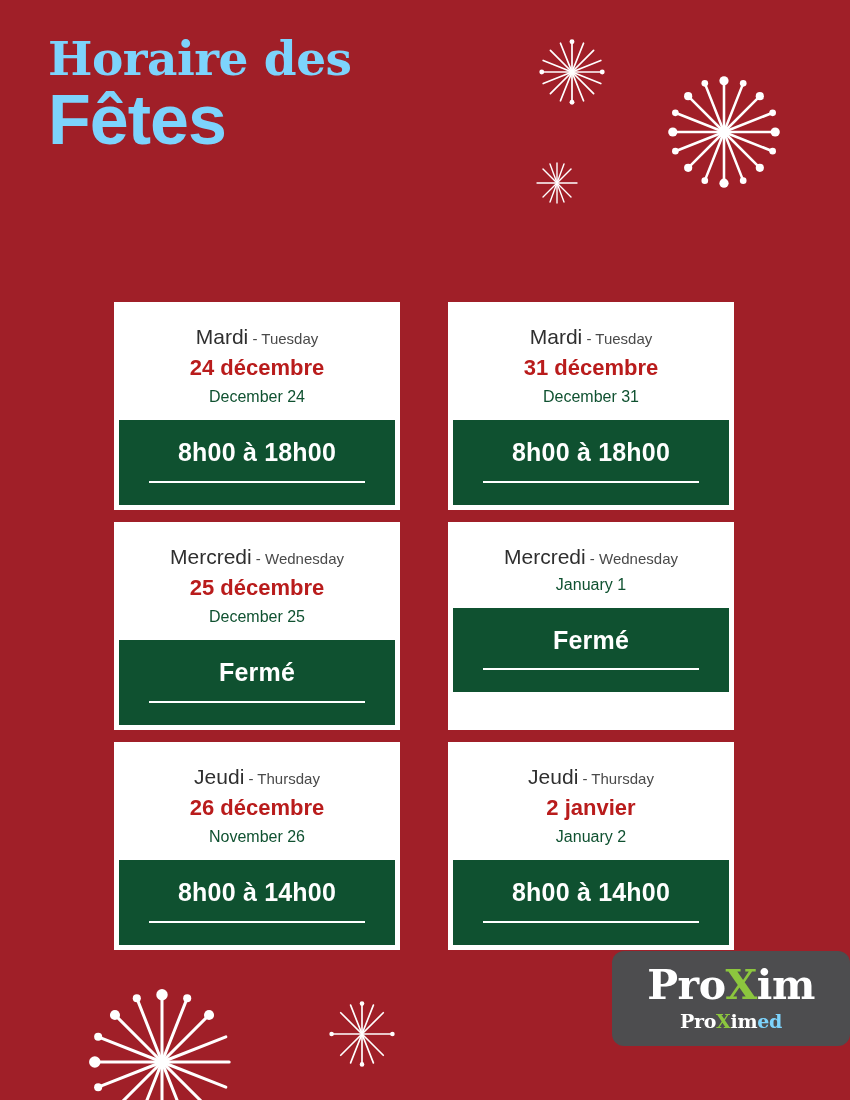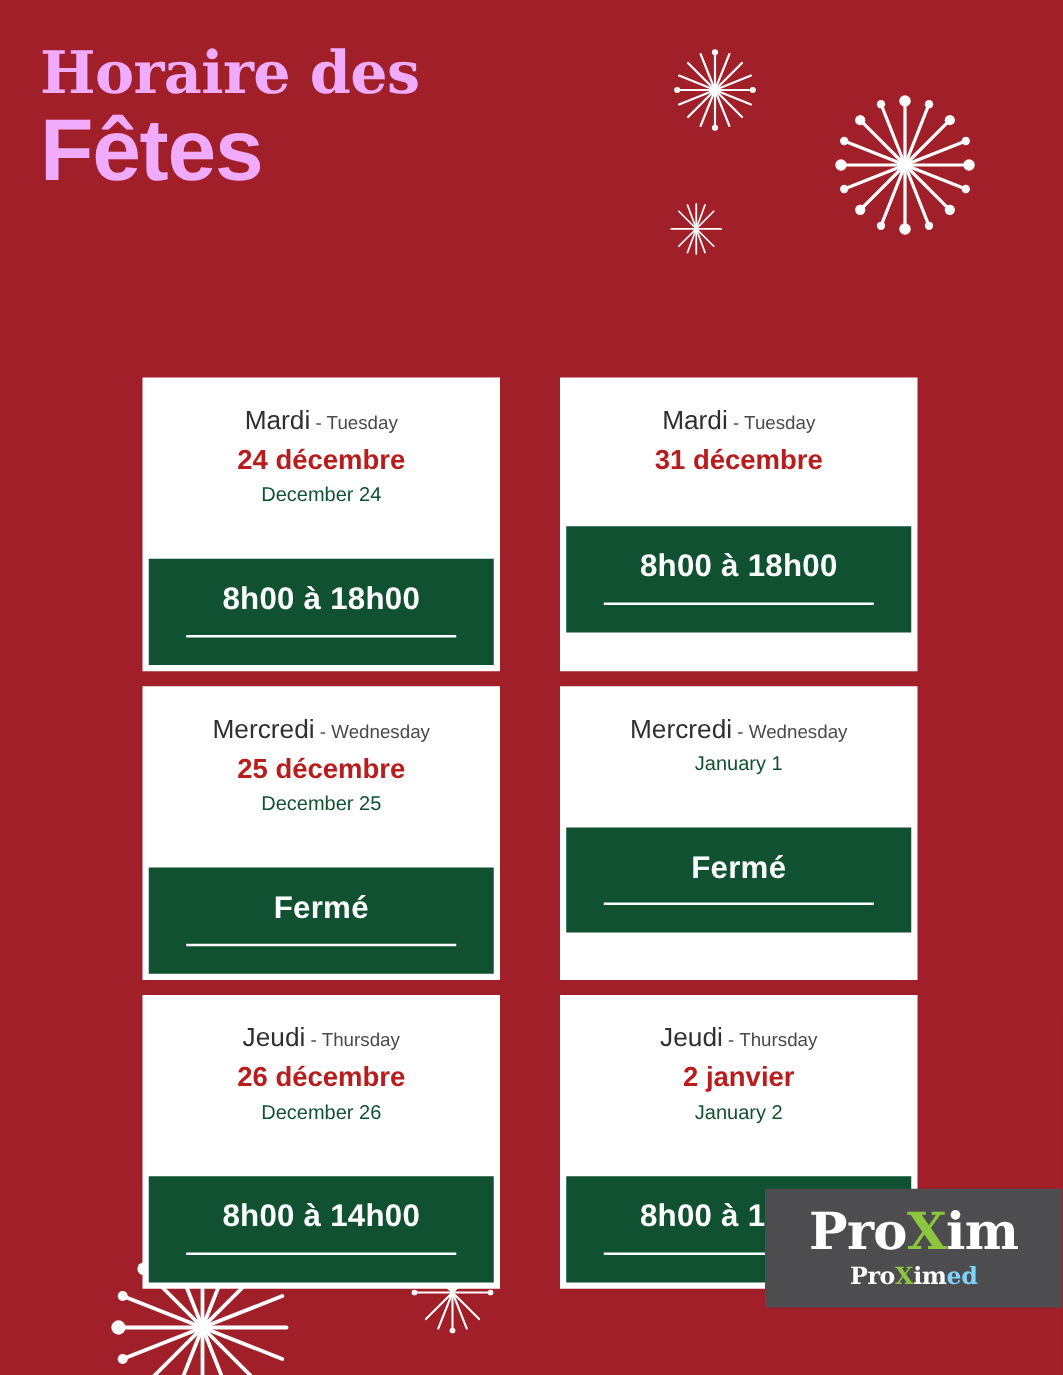--- a/index.html
+++ b/index.html
@@ -10,24 +10,24 @@
     font-family: "Liberation Sans", sans-serif;
   }
   body {
     background: #a01f28;
     position: relative;
   }
 
   
   .header {
     position: absolute;
-    left: 32px;
+    left: 48px;
     top: 34px;
     width: 470px;
-    color: #f0abfc;
+    color: #7dd3fc;
   }
   .title-line1 {
     font-family: "DejaVu Serif", serif;
     font-weight: bold;
     font-size: 47px;
     letter-spacing: -0.5px;
     line-height: 1.05;
   }
   .title-line2 {
     font-family: Liberation Sans, sans-serif;
@@ -91,21 +91,20 @@
   .date-fr sup { font-size: 13px; vertical-align: super; }
   .date-en {
     font-size: 16px;
     color: #0f5130;
     margin-top: 8px;
   }
   .card-bottom {
     background: #0f5130;
     text-align: center;
     padding: 19px 0 22px 0;
-    margin-top: 27px;
   }
   .hours {
     color: #ffffff;
     font-size: 25px;
     font-weight: bold;
     letter-spacing: 0.2px;
     line-height: 1.1;
   }
   .rule {
     width: 78%;
@@ -119,20 +118,21 @@
     position: absolute;
     left: 612px;
     top: 951px;
     width: 238px;
     height: 95px;
     background: #4d4d4f;
     display: flex;
     flex-direction: column;
     align-items: center;
     justify-content: center;
+    border-radius: 12px;
   }
   .logo-main {
     font-family: "DejaVu Serif", serif;
     font-weight: bold;
     font-size: 41px;
     color: #ffffff;
     line-height: 1;
     letter-spacing: -0.5px;
     position: relative;
   }
@@ -304,20 +304,21 @@
     <div class="card-bottom">
       <div class="hours">8h00 à 18h00</div>
       <div class="rule"></div>
     </div>
   </div>
 
   <div class="card">
     <div class="card-top">
       <div class="day-line"><span class="day-fr">Mardi</span><span class="day-en"> - </span><span class="day-en">Tuesday</span></div>
       <div class="date-fr"><span>31 décembre</span></div>
+      <div class="date-en">December 31</div>
     </div>
     <div class="card-bottom">
       <div class="hours">8h00 à 18h00</div>
       <div class="rule"></div>
     </div>
   </div>
 
   <div class="card">
     <div class="card-top">
       <div class="day-line"><span class="day-fr">Mercredi</span><span class="day-en"> - </span><span class="day-en">Wednesday</span></div>
@@ -338,21 +339,21 @@
     <div class="card-bottom">
       <div class="hours">Fermé</div>
       <div class="rule"></div>
     </div>
   </div>
 
   <div class="card">
     <div class="card-top">
       <div class="day-line"><span class="day-fr">Jeudi</span><span class="day-en"> - </span><span class="day-en">Thursday</span></div>
       <div class="date-fr"><span>26 décembre</span></div>
-      <div class="date-en">December 26</div>
+      <div class="date-en">November 26</div>
     </div>
     <div class="card-bottom">
       <div class="hours">8h00 à 14h00</div>
       <div class="rule"></div>
     </div>
   </div>
 
   <div class="card">
     <div class="card-top">
       <div class="day-line"><span class="day-fr">Jeudi</span><span class="day-en"> - </span><span class="day-en">Thursday</span></div>

